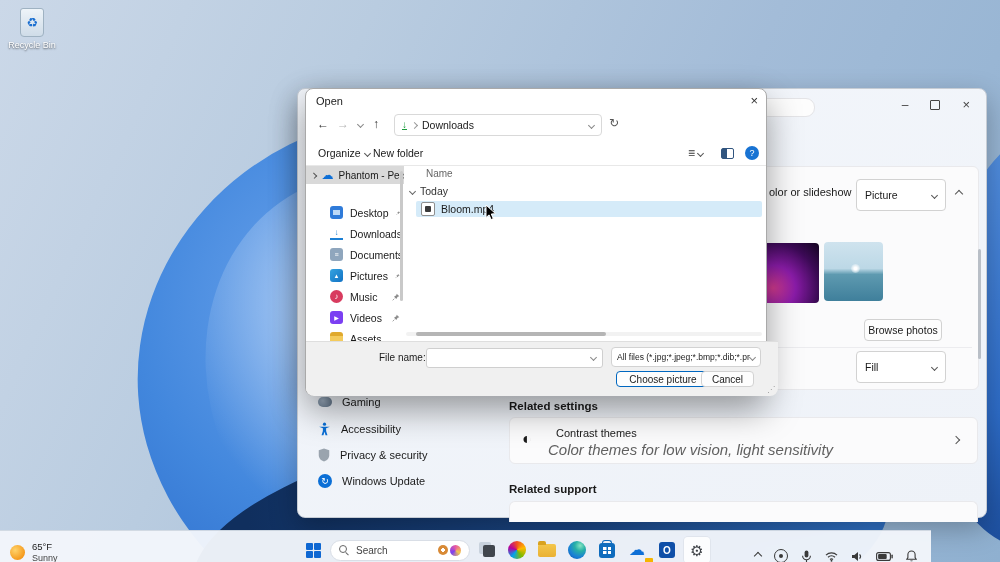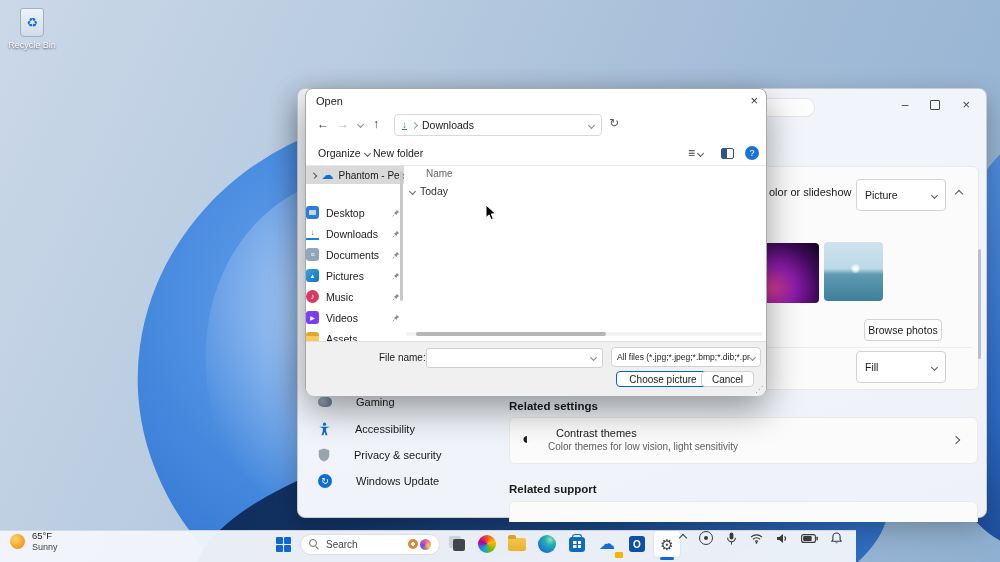--- a/index.html
+++ b/index.html
@@ -44,43 +44,43 @@
   .btn{background:#fdfdfd;border:1px solid #d2d2d2;border-radius:4px;display:flex;align-items:center;justify-content:center;
     font-size:10px;color:#1a1a1a;box-sizing:border-box;}
 
   
   #settings{left:297px;top:88px;width:688px;height:428px;border-radius:8px;
     background:linear-gradient(160deg,#f3f6fb 0%,#eef2f8 100%);border:1px solid #c6ccd4;
     box-shadow:0 10px 28px rgba(0,0,0,.28);}
   .win-ctl{display:flex;align-items:center;gap:22px;color:#444;}
   .maxbox{display:inline-block;width:8px;height:8px;border:1px solid #444;border-radius:1px;}
   .card{background:#fbfbfc;border:1px solid #e9e9ec;border-radius:6px;}
-  .nav-item{display:flex;align-items:center;gap:24px;font-size:11px;color:#1a1a1a;}
+  .nav-item{display:flex;align-items:center;gap:10px;font-size:11px;color:#1a1a1a;}
   .settings-head{font-weight:bold;font-size:11.5px;color:#1a1a1a;}
   .thumb{border-radius:4px;}
   .scrollbar-v{width:3px;background:#b9bfc7;border-radius:2px;}
 
   
   #dialog{left:305px;top:88px;width:460px;height:306px;border-radius:8px;background:#fff;
     border:1px solid #a9a9a9;box-shadow:0 14px 34px rgba(0,0,0,.38);}
   .dlg-title{font-size:11px;color:#1a1a1a;}
   .navarrow{font-size:12px;color:#333;}
   .navarrow.dis{color:#b5b5b5;}
   .field{background:#fff;border:1px solid #d9d9d9;border-radius:4px;box-sizing:border-box;display:flex;align-items:center;}
-  .side-item{display:flex;align-items:center;gap:7px;font-size:10.5px;color:#1a1a1a;height:21px;padding-right:4px;}
+  .side-item{display:flex;align-items:center;gap:7px;font-size:10.5px;color:#1a1a1a;height:21px;padding-left:24px;padding-right:4px;}
   .fi{width:13px;height:13px;border-radius:3px;display:flex;align-items:center;justify-content:center;font-size:8px;color:#fff;flex:0 0 auto;}
   .pin{margin-left:auto;}
   .media-ico{width:12px;height:12px;background:#fff;border:1px solid #8f8f8f;border-radius:2px;display:flex;align-items:center;justify-content:center;}
   .media-ico i{width:6px;height:6px;background:#3a3a3a;border-radius:1px;display:block;}
   input{font-family:inherit;}
   .plaininput{border:1px solid #cfcfcf;border-radius:3px;background:#fff;font-size:10px;padding:0 6px;box-sizing:border-box;outline:none;}
 
   
-  #taskbar{left:0;top:530px;width:856px;height:32px;background:rgba(242,246,251,.96);
-    border-top:1px solid rgba(120,140,160,.25);display:flex;align-items:flex-start;}
+  #taskbar{left:0;top:530px;width:931px;height:32px;background:rgba(242,246,251,.96);
+    border-top:1px solid rgba(120,140,160,.25);display:flex;align-items:flex-end;}
   .tb-ico{width:26px;height:26px;border-radius:4px;display:flex;align-items:center;justify-content:center;position:relative;}
   .sun{width:15px;height:15px;border-radius:50%;background:radial-gradient(circle at 35% 35%,#ffd36b,#f59a1d 70%,#e07f00);}
   .start-grid{width:15px;height:15px;display:grid;grid-template-columns:7px 7px;grid-template-rows:7px 7px;gap:1px;}
   .start-grid i{background:#0e67d2;border-radius:1px;}
   .pill{height:21px;border-radius:11px;background:#fff;border:1px solid #d9dee6;display:flex;align-items:center;padding:0 8px;box-sizing:border-box;}
   .tv-back{position:absolute;left:5px;top:5px;width:12px;height:12px;background:#c9d2dd;border-radius:2px;}
   .tv-front{position:absolute;left:9px;top:8px;width:12px;height:12px;background:#41464d;border-radius:2px;}
   .copilot{width:18px;height:18px;border-radius:50%;background:conic-gradient(#f25022,#ffb900,#7fba00,#00a4ef,#b4009e,#f25022);}
   .folder{position:relative;width:18px;height:13px;background:linear-gradient(180deg,#f3c64b,#eab133);border-radius:2px;}
   .folder::before{content:"";position:absolute;left:0;top:-3px;width:8px;height:4px;background:#d9a21f;border-radius:2px 2px 0 0;}
@@ -149,21 +149,21 @@
 
     <div class="abs selectbox" style="left:558px;top:262px;width:90px;height:24px;">
       <span>Fill</span>
       <span class="chev sm"></span>
     </div>
 
     <div class="abs settings-head" style="left:211px;top:311px;">Related settings</div>
     <div class="abs card" style="left:211px;top:328px;width:467px;height:45px;">
       <span style="position:absolute;left:12px;top:12px;font-size:16px;color:#1a1a1a;">◐</span>
       <span style="position:absolute;left:46px;top:9px;font-size:11px;color:#1a1a1a;">Contrast themes</span>
-      <span style="position:absolute;left:38px;top:23px;font-size:10px;color:#616161;">Color themes for low vision, light sensitivity</span>
+      <span style="position:absolute;left:38px;top:23px;font-size:15px;color:#616161;font-style:italic;">Color themes for low vision, light sensitivity</span>
       <span class="chev right" style="position:absolute;right:18px;top:19px;"></span>
     </div>
 
     <div class="abs settings-head" style="left:211px;top:394px;">Related support</div>
     <div class="abs card" style="left:211px;top:412px;width:467px;height:20px;border-radius:6px 6px 0 0;border-bottom:none;"></div>
 
     <div class="abs nav-item" style="left:20px;top:307px;">
       <span style="width:14px;height:10px;border-radius:5px;background:radial-gradient(circle at 35% 35%,#9fb0c2,#5f7287);"></span>
       <span>Gaming</span>
     </div>
@@ -286,26 +286,32 @@
       </div>
     </div>
 
     <div class="abs" style="left:94px;top:82px;width:3px;height:130px;background:#c9c9c9;border-radius:2px;"></div>
 
     <span class="abs" style="left:120px;top:79px;font-size:10px;color:#666;">Name</span>
     <div class="abs" style="left:104px;top:96px;display:flex;align-items:center;gap:5px;">
       <span class="chev sm" style="border-color:#666;"></span>
       <span style="font-size:10.5px;color:#333;">Today</span>
     </div>
+    <div class="abs" style="left:110px;top:112px;width:346px;height:16px;background:#d5ebf9;border-radius:2px;display:flex;align-items:center;gap:6px;padding-left:5px;box-sizing:border-box;">
+      <span class="media-ico">
+          <i></i>
+        </span>
+      <span style="font-size:10.5px;color:#1a1a1a;">Bloom.mp4</span>
+    </div>
 
     <div class="abs" style="left:100px;top:243px;width:356px;height:4px;background:#f2f2f2;border-radius:2px;">
       <div style="position:absolute;left:10px;top:0;width:190px;height:4px;background:#b5b5b5;border-radius:2px;"></div>
     </div>
 
-    <div class="abs" style="left:0;top:252px;width:460px;height:54px;background:#f0f0f0;border-top:1px solid #dedede;border-radius:0 0 8px 8px;">
+    <div class="abs" style="left:0;top:252px;width:460px;height:54px;background:#f0f0f0;border-top:1px solid #dedede;border-radius:0 0 8px 8px;padding-left:12px;">
       <span style="position:absolute;left:73px;top:10px;font-size:10px;color:#1a1a1a;">File name:</span>
       <div style="position:absolute;left:120px;top:5px;width:177px;height:20px;">
         <input class="plaininput" style="width: 100%; height: 100%;">
         <span class="chev sm" style="position:absolute;right:7px;top:8px;border-color:#888;"></span>
       </div>
       <div class="selectbox" style="position:absolute;left:305px;top:5px;width:150px;height:20px;font-size:8.5px;padding:0 5px;">
         <span style="overflow:hidden;white-space:nowrap;">All files (*.jpg;*.jpeg;*.bmp;*.dib;*.png</span>
         <span class="chev sm" style="flex:0 0 auto;border-color:#888;"></span>
       </div>
       <div class="btn" style="position:absolute;left:310px;top:29px;width:94px;height:16px;border:1px solid #0067c0;justify-content:center;">

